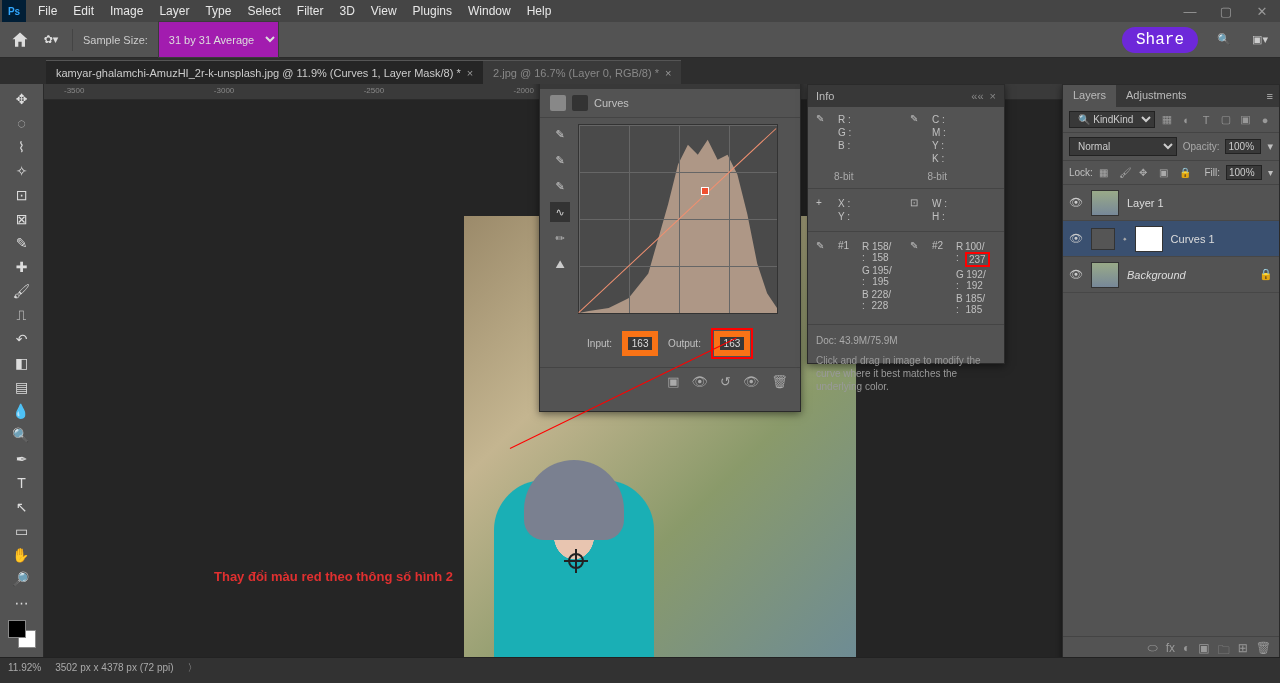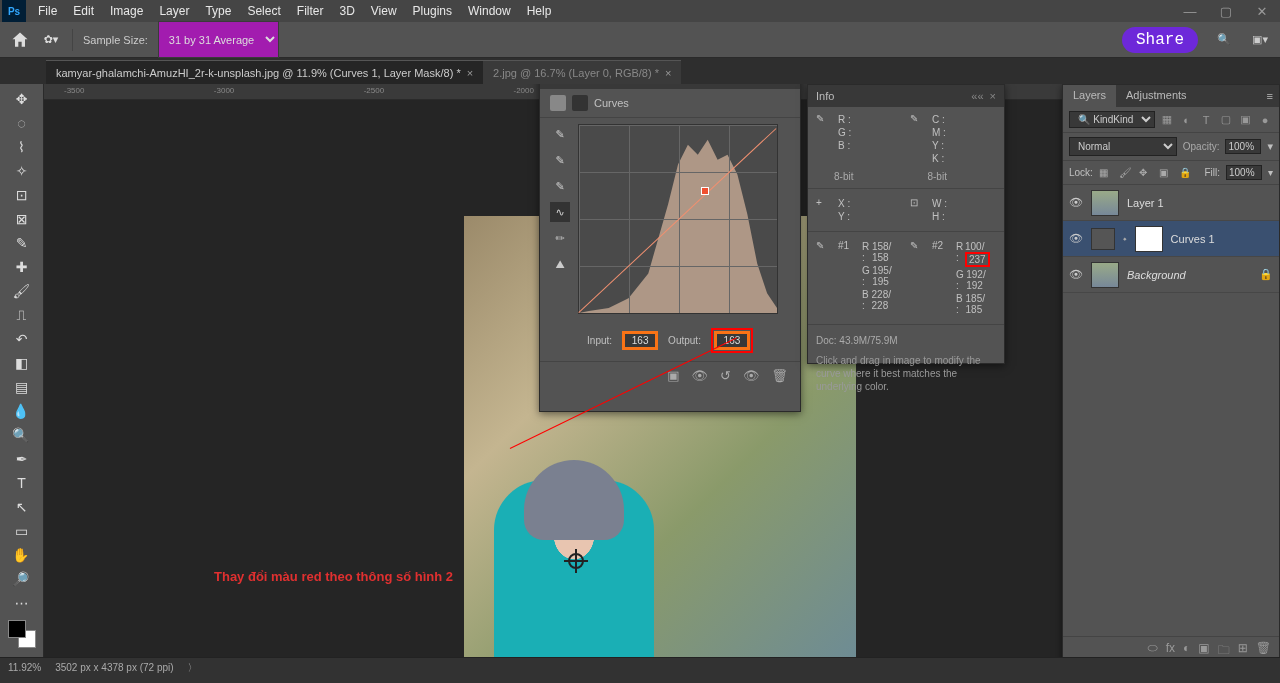--- a/index.html
+++ b/index.html
@@ -55,21 +55,21 @@
 #props .sub .ic { width:16px; height:16px; background:#888; border-radius:2px; }
 #props .curves-body { display:flex; padding:6px; }
 #props .curves-left { width:28px; display:flex; flex-direction:column; gap:6px; align-items:center; }
 #props .curves-left span { width:20px; height:20px; display:flex; align-items:center; justify-content:center; color:#ccc;}
 #props .histogram { width:200px; height:190px; background:#4a4a4a; border:1px solid #333; position:relative; margin-left:4px;}
 #props .histogram .grid { position:absolute; inset:0; background-image: linear-gradient(#666 1px, transparent 1px), linear-gradient(90deg, #666 1px, transparent 1px); background-size:50px 47px; }
 #props .histogram .hist { position:absolute; inset:0; }
 #props .histogram .diag { position:absolute; left:0; bottom:0; width:270px; height:1px; background:#f09070; transform-origin:left bottom; transform:rotate(-43deg);}
 #props .histogram .pt { position:absolute; left:122px; top:62px; width:8px; height:8px; background:#f05030; border:1px solid #fff;}
 #props .io { display:flex; gap:10px; align-items:center; justify-content:center; padding:8px 0; font-size:10px; }
-#props .io input { width:36px; background:#383838; border:3px solid #f97316; color:#ddd; font-size:10px; padding:1px 3px; text-align:center; }
+#props .io input { width:36px; background:#383838; border:6px solid #f97316; color:#ddd; font-size:10px; padding:1px 3px; text-align:center; }
 #props .io .hl { border:2px solid #ff0000; padding:1px; }
 #props .btm { display:flex; gap:12px; justify-content:flex-end; padding:6px 12px; border-top:1px solid #444; }
 #props .btm span { color:#aaa; font-size:13px; }
 
 #info { top: 0px; left: 763px; width: 198px; height: 280px; }
 #info .row { display:flex; padding:6px 8px; gap:8px; font-size:10px; }
 #info .col { flex:1; }
 #info .col .line { display:flex; justify-content:space-between; padding:1px 0; }
 #info .eyedrop { width:14px; display:inline-block; }
 #info .bit { padding:0 8px 4px 26px; font-size:10px; color:#aaa; }

